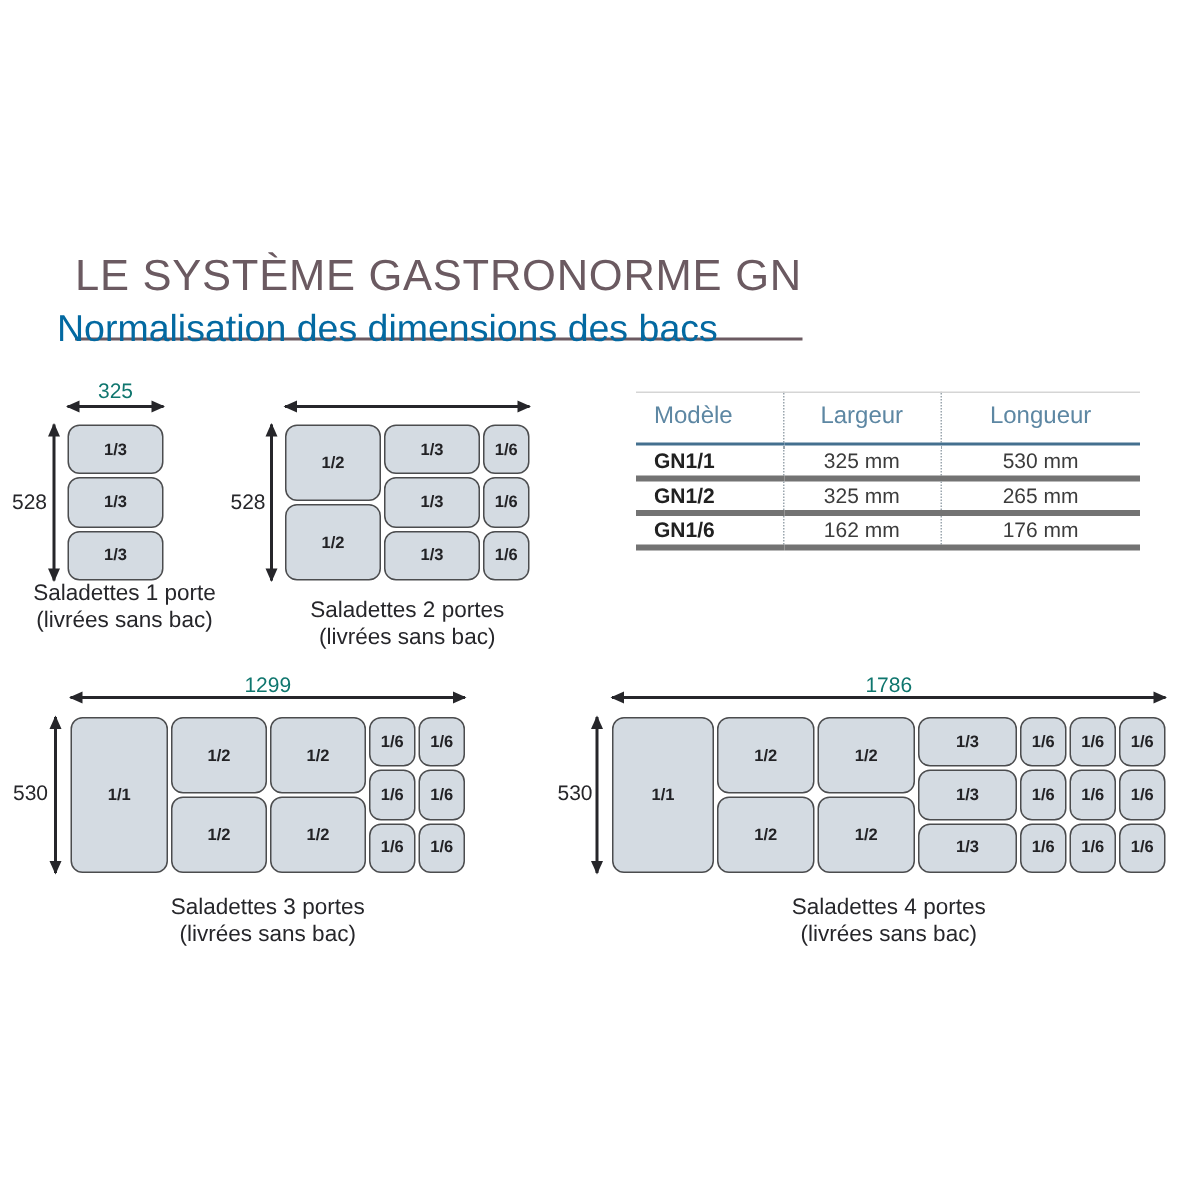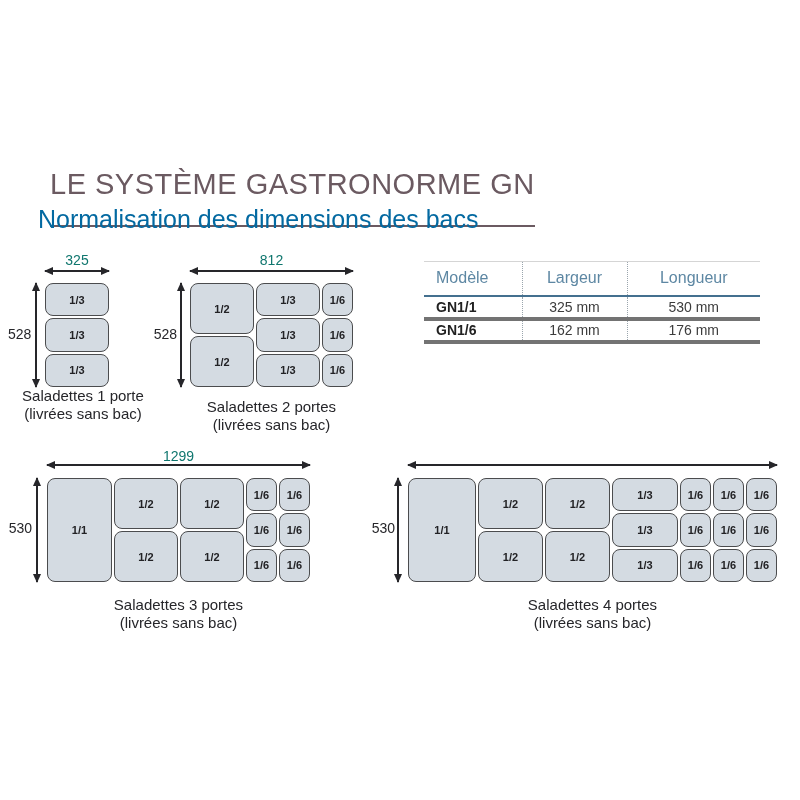--- a/index.html
+++ b/index.html
@@ -117,21 +117,20 @@
         <div class="cell">1/3</div>
       </div>
     </div>
   <div class="caption">
     <span>Saladettes 1 porte</span><br>
     <span>(livrées sans bac)</span>
   </div>
 </section>
 
 <section class="diagram d2">
-  <span class="dimw">812</span>
   <div class="arrow-h"></div>
   <div class="arrow-v"></div>
   <span class="dimh">528</span>
   <div class="bins">
       <div class="bin-col" style="width: 64px;">
         <div class="cell">1/2</div>
         <div class="cell">1/2</div>
       </div>
       <div class="bin-col" style="width: 64px;">
         <div class="cell">1/3</div>
@@ -163,20 +162,25 @@
       <th class="c3">Longueur</th>
     </tr>
   </thead>
   <tbody>
     <tr>
       <td class="c1">GN1/1</td>
       <td class="c2">325 mm</td>
       <td class="c3">530 mm</td>
     </tr>
     <tr>
+      <td class="c1">GN1/2</td>
+      <td class="c2">325 mm</td>
+      <td class="c3">265 mm</td>
+    </tr>
+    <tr>
       <td class="c1">GN1/6</td>
       <td class="c2">162 mm</td>
       <td class="c3">176 mm</td>
     </tr>
   </tbody>
 </table>
 
 <section class="diagram d3">
   <span class="dimw">1299</span>
   <div class="arrow-h"></div>
@@ -205,20 +209,21 @@
         <div class="cell">1/6</div>
       </div>
     </div>
   <div class="caption">
     <span>Saladettes 3 portes</span><br>
     <span>(livrées sans bac)</span>
   </div>
 </section>
 
 <section class="diagram d4">
+  <span class="dimw">1786</span>
   <div class="arrow-h"></div>
   <div class="arrow-v"></div>
   <span class="dimh">530</span>
   <div class="bins">
       <div class="bin-col" style="width: 68px;">
         <div class="cell">1/1</div>
       </div>
       <div class="bin-col" style="width: 65px;">
         <div class="cell">1/2</div>
         <div class="cell">1/2</div>

